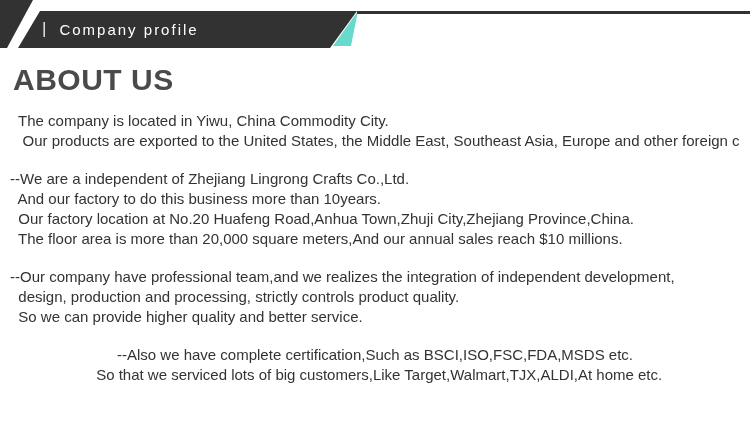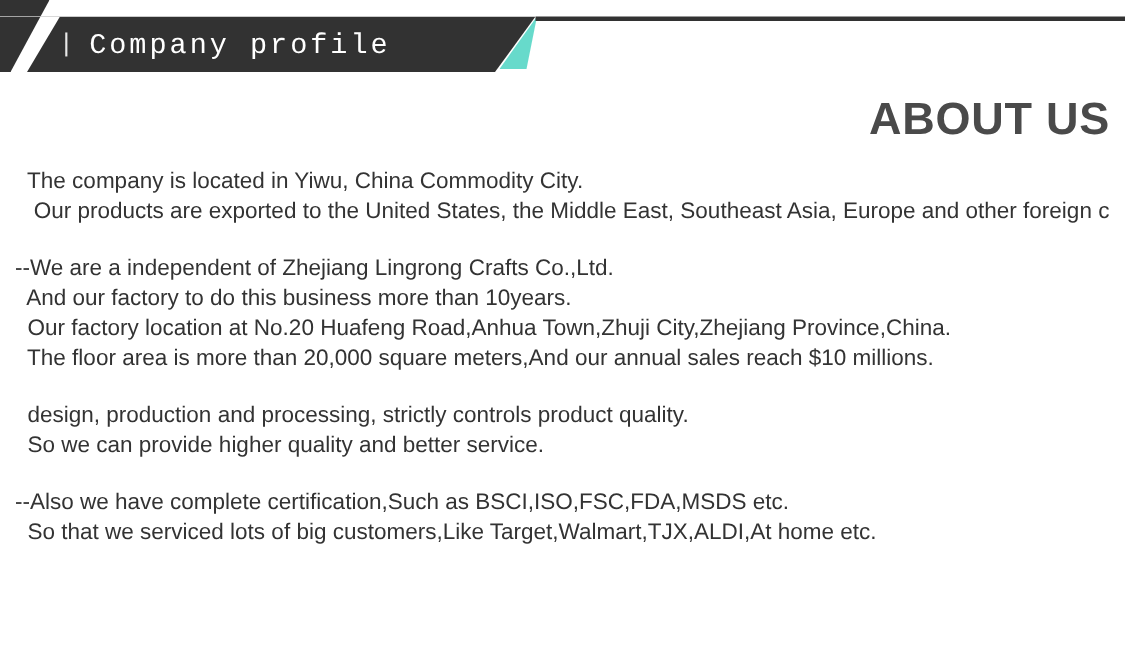--- a/index.html
+++ b/index.html
@@ -44,45 +44,43 @@
     color: #ffffff;
   }
   .sep-bar {
     font-size: 17px;
     font-weight: 400;
     color: #e9e9e9;
     margin-right: 13px;
     transform: translateY(-1px);
   }
   .title {
-    font-size: 19px;
+    font-size: 15px;
     font-weight: 300;
     letter-spacing: 2px;
     white-space: nowrap;
-    font-family: Liberation Mono, monospace;
   }
   .content {
     padding: 0 10px 0 10px;
   }
   h1.about {
     margin: 10px 0 0 3px;
     font-size: 30px;
     line-height: 30px;
     font-weight: bold;
     letter-spacing: 0.5px;
     color: var(--heading, #4a4a4a);
-    text-align: right;
   }
   .paragraphs {
     margin-top: 16px;
     color: var(--body_text, #333333);
     font-size: 15px;
   }
   .para { margin: 0 0 18px 0; }
-  .para:last-child { margin-bottom: 12px; }
+  .para:last-child { margin-bottom: 12px; text-align: center; }
   .line {
     white-space: pre;
     line-height: 20px;
     overflow: hidden;
   }
 </style>
 </head>
 <body>
 
 <div class="header">
@@ -105,20 +103,21 @@
       <div class="line">  The company is located in Yiwu, China Commodity City.</div>
       <div class="line">   Our products are exported to the United States, the Middle East, Southeast Asia, Europe and other foreign coun-</div>
     </div>
     <div class="para">
       <div class="line">--We are a independent of Zhejiang Lingrong Crafts Co.,Ltd.</div>
       <div class="line">  And our factory to do this business more than 10years.</div>
       <div class="line">  Our factory location at No.20 Huafeng Road,Anhua Town,Zhuji City,Zhejiang Province,China.</div>
       <div class="line">  The floor area is more than 20,000 square meters,And our annual sales reach $10 millions.</div>
     </div>
     <div class="para">
+      <div class="line">--Our company have professional team,and we realizes the integration of independent development,</div>
       <div class="line">  design, production and processing, strictly controls product quality.</div>
       <div class="line">  So we can provide higher quality and better service.</div>
     </div>
     <div class="para">
       <div class="line">--Also we have complete certification,Such as BSCI,ISO,FSC,FDA,MSDS etc.</div>
       <div class="line">  So that we serviced lots of big customers,Like Target,Walmart,TJX,ALDI,At home etc.</div>
     </div>
   </div>
 </div>
 

